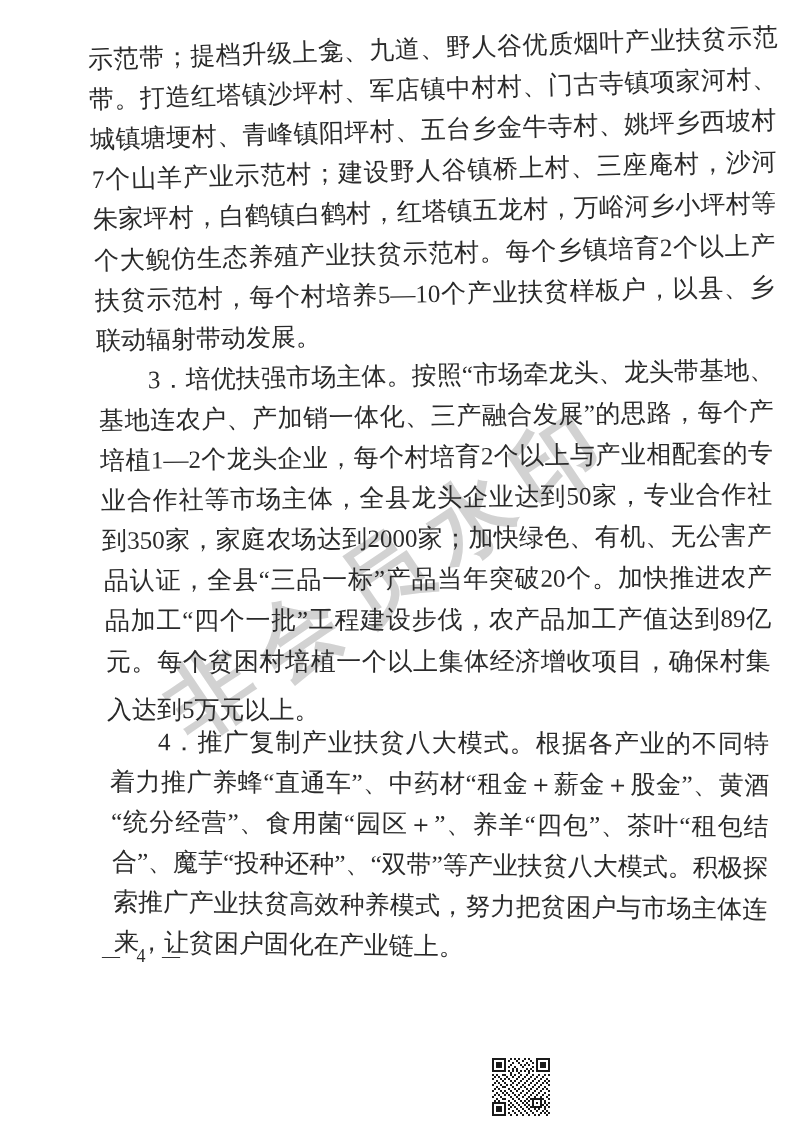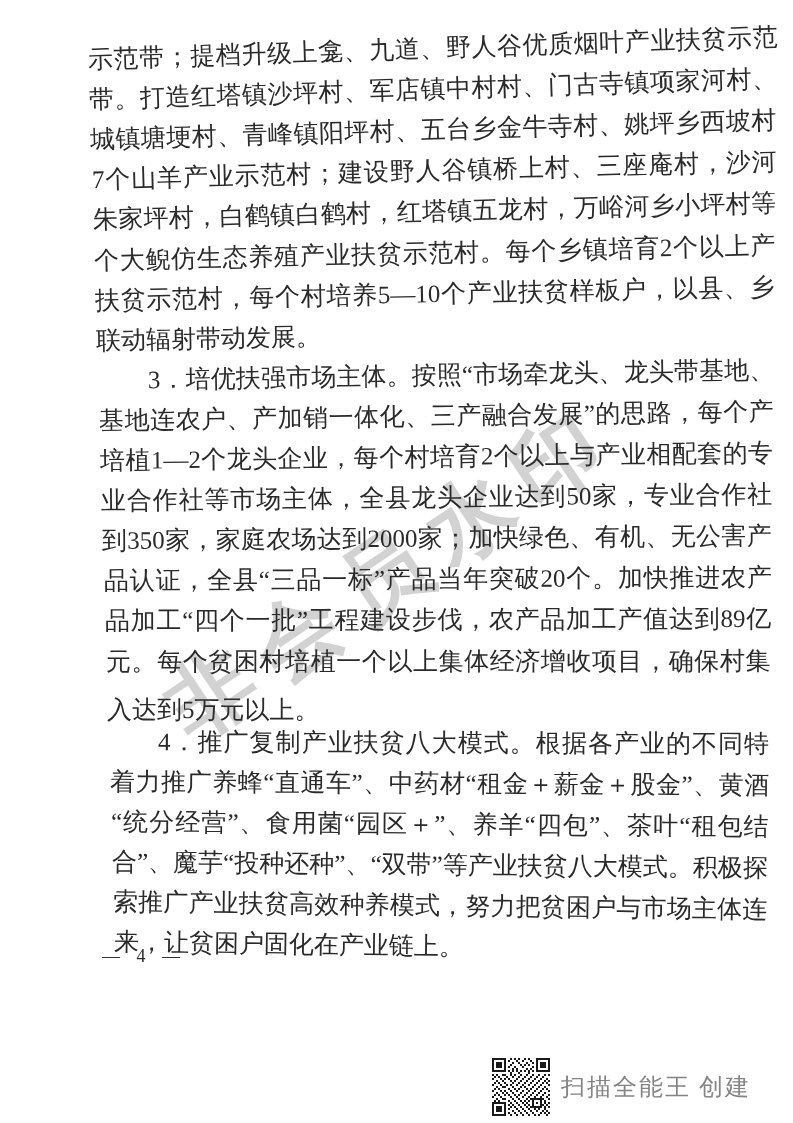--- a/index.html
+++ b/index.html
@@ -90,16 +90,15 @@
           <rect x="1" y="23" width="5" height="5" fill="#ffffff"></rect>
           <rect x="2" y="24" width="3" height="3"></rect>
 
         <rect x="20" y="20" width="5" height="5"></rect>
           <rect x="21" y="21" width="3" height="3" fill="#ffffff"></rect>
           <rect x="22" y="22" width="1" height="1"></rect>
 
         <path d="M9 0h1v1H9zM11 0h1v1h-1zM13 0h1v1h-1zM16 0h1v1h-1zM18 0h1v1h-1zM8 1h1v1H8zM12 1h1v1h-1zM15 1h1v1h-1zM19 1h1v1h-1zM10 2h1v1h-1zM13 2h1v1h-1zM17 2h1v1h-1zM20 2h1v1h-1zM9 3h1v1H9zM14 3h1v1h-1zM16 3h1v1h-1zM18 3h1v1h-1zM8 4h1v1H8zM11 4h1v1h-1zM15 4h1v1h-1zM20 4h1v1h-1zM10 5h1v1h-1zM12 5h1v1h-1zM17 5h1v1h-1zM19 5h1v1h-1zM8 6h1v1H8zM10 6h1v1h-1zM12 6h1v1h-1zM14 6h1v1h-1zM16 6h1v1h-1zM18 6h1v1h-1zM20 6h1v1h-1zM9 7h1v1H9zM13 7h1v1h-1zM18 7h1v1h-1zM6 8h1v1H6zM6 10h1v1H6zM6 12h1v1H6zM6 14h1v1H6zM6 16h1v1H6zM6 18h1v1H6zM6 20h1v1H6zM0 8h1v1H0zM2 8h1v1H2zM5 8h1v1H5zM9 8h1v1H9zM11 8h1v1h-1zM14 8h1v1h-1zM17 8h1v1h-1zM20 8h1v1h-1zM23 8h1v1h-1zM26 8h1v1h-1zM28 8h1v1h-1zM1 9h1v1H1zM3 9h1v1H3zM7 9h1v1H7zM10 9h1v1h-1zM13 9h1v1h-1zM16 9h1v1h-1zM19 9h1v1h-1zM22 9h1v1h-1zM25 9h1v1h-1zM0 10h1v1H0zM4 10h1v1H4zM8 10h1v1H8zM12 10h1v1h-1zM15 10h1v1h-1zM18 10h1v1h-1zM21 10h1v1h-1zM24 10h1v1h-1zM27 10h1v1h-1zM2 11h1v1H2zM5 11h1v1H5zM9 11h1v1H9zM11 11h1v1h-1zM14 11h1v1h-1zM17 11h1v1h-1zM20 11h1v1h-1zM23 11h1v1h-1zM26 11h1v1h-1zM28 11h1v1h-1zM1 12h1v1H1zM3 12h1v1H3zM10 12h1v1h-1zM13 12h1v1h-1zM16 12h1v1h-1zM19 12h1v1h-1zM22 12h1v1h-1zM25 12h1v1h-1zM27 12h1v1h-1zM0 13h1v1H0zM4 13h1v1H4zM7 13h1v1H7zM9 13h1v1H9zM12 13h1v1h-1zM15 13h1v1h-1zM18 13h1v1h-1zM21 13h1v1h-1zM24 13h1v1h-1zM28 13h1v1h-1zM2 14h1v1H2zM5 14h1v1H5zM10 14h1v1h-1zM14 14h1v1h-1zM16 14h1v1h-1zM20 14h1v1h-1zM23 14h1v1h-1zM26 14h1v1h-1zM1 15h1v1H1zM3 15h1v1H3zM8 15h1v1H8zM11 15h1v1h-1zM13 15h1v1h-1zM17 15h1v1h-1zM19 15h1v1h-1zM22 15h1v1h-1zM25 15h1v1h-1zM27 15h1v1h-1zM0 16h1v1H0zM4 16h1v1H4zM9 16h1v1H9zM12 16h1v1h-1zM15 16h1v1h-1zM18 16h1v1h-1zM21 16h1v1h-1zM24 16h1v1h-1zM28 16h1v1h-1zM2 17h1v1H2zM5 17h1v1H5zM7 17h1v1H7zM10 17h1v1h-1zM14 17h1v1h-1zM17 17h1v1h-1zM20 17h1v1h-1zM23 17h1v1h-1zM26 17h1v1h-1zM1 18h1v1H1zM3 18h1v1H3zM8 18h1v1H8zM11 18h1v1h-1zM13 18h1v1h-1zM16 18h1v1h-1zM19 18h1v1h-1zM22 18h1v1h-1zM25 18h1v1h-1zM28 18h1v1h-1zM0 19h1v1H0zM4 19h1v1H4zM9 19h1v1H9zM12 19h1v1h-1zM15 19h1v1h-1zM18 19h1v1h-1zM21 19h1v1h-1zM24 19h1v1h-1zM27 19h1v1h-1zM2 20h1v1H2zM5 20h1v1H5zM10 20h1v1h-1zM13 20h1v1h-1zM17 20h1v1h-1zM19 20h1v1h-1zM25 20h1v1h-1zM28 20h1v1h-1zM1 21h1v1H1zM3 21h1v1H3zM8 21h1v1H8zM11 21h1v1h-1zM14 21h1v1h-1zM16 21h1v1h-1zM18 21h1v1h-1zM26 21h1v1h-1zM9 22h1v1H9zM12 22h1v1h-1zM15 22h1v1h-1zM17 22h1v1h-1zM26 22h1v1h-1zM28 22h1v1h-1zM8 23h1v1H8zM10 23h1v1h-1zM13 23h1v1h-1zM16 23h1v1h-1zM18 23h1v1h-1zM25 23h1v1h-1zM27 23h1v1h-1zM9 24h1v1H9zM11 24h1v1h-1zM14 24h1v1h-1zM17 24h1v1h-1zM19 24h1v1h-1zM26 24h1v1h-1zM28 24h1v1h-1zM8 25h1v1H8zM12 25h1v1h-1zM15 25h1v1h-1zM18 25h1v1h-1zM21 25h1v1h-1zM23 25h1v1h-1zM26 25h1v1h-1zM10 26h1v1h-1zM13 26h1v1h-1zM16 26h1v1h-1zM19 26h1v1h-1zM22 26h1v1h-1zM25 26h1v1h-1zM27 26h1v1h-1zM8 27h1v1H8zM11 27h1v1h-1zM14 27h1v1h-1zM17 27h1v1h-1zM20 27h1v1h-1zM24 27h1v1h-1zM26 27h1v1h-1zM28 27h1v1h-1zM9 28h1v1H9zM12 28h1v1h-1zM15 28h1v1h-1zM18 28h1v1h-1zM21 28h1v1h-1zM23 28h1v1h-1zM27 28h1v1h-1z"></path>
       </g>
     </svg>
-    <span class="brand">扫描全能王 创建</span>
   </footer>
 
 </main>
 
 </body></html>

